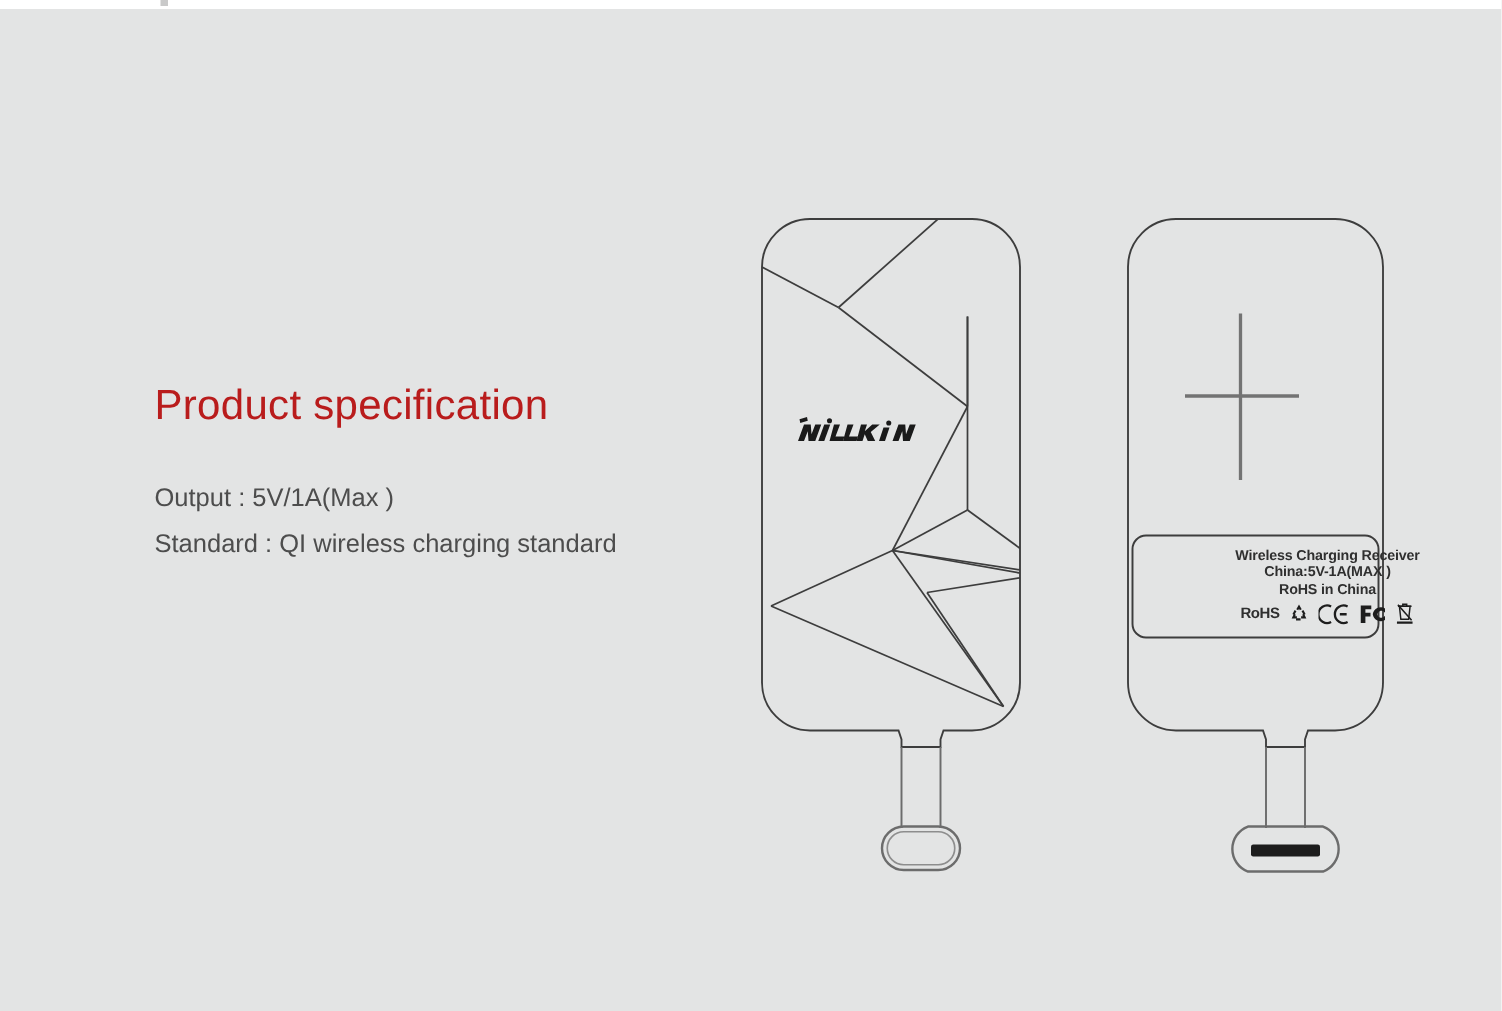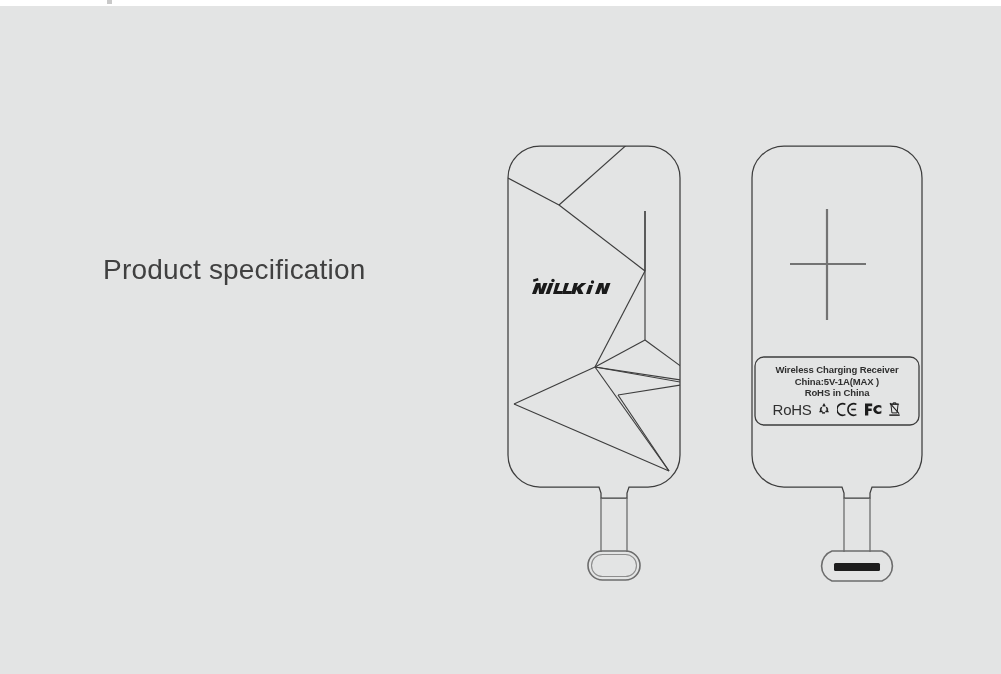--- a/index.html
+++ b/index.html
@@ -53,21 +53,21 @@
   
   .spec-block {
     position: absolute;
     left: 103px;
     top: 255px;
     width: 420px;
   }
   .spec-title {
     font-size: 28px;
     font-weight: 400;
-    color: #404040;
+    color: #b91c1c;
     letter-spacing: 0.2px;
     margin: 0 0 30px 0;
     line-height: 1.1;
     white-space: nowrap;
   }
   .spec-line {
     font-size: 17px;
     color: #4d4d4d;
     line-height: 31px;
     white-space: nowrap;
@@ -88,38 +88,39 @@
     position: absolute;
     left: 755px;
     top: 357px;
     width: 164px;
     height: 68px;
     display: flex;
     flex-direction: column;
     align-items: center;
     justify-content: center;
     color: #2f2f2f;
+    padding-left: 48px;
   }
   .lbl-line {
     font-size: 9.5px;
     line-height: 11.5px;
     font-weight: 700;
     white-space: nowrap;
     letter-spacing: -0.1px;
   }
   .cert-row {
     display: flex;
     align-items: center;
     justify-content: center;
     gap: 6px;
     margin-top: 2px;
   }
   .rohs-text {
-    font-size: 15px;
-    font-weight: 400;
+    font-size: 10px;
+    font-weight: 700;
     letter-spacing: -0.3px;
     color: #2f2f2f;
   }
   .cert-icon {
     display: inline-block;
     line-height: 0;
   }
 
   
   .nillkin-mark {
@@ -136,20 +137,22 @@
 <div id="page">
 
   <div class="top-strip">
     <div class="top-tick"></div>
   </div>
 
   <div class="canvas"></div>
 
   <div class="spec-block">
     <div class="spec-title">Product specification</div>
+    <div class="spec-line">Output : 5V/1A(Max )</div>
+    <div class="spec-line">Standard : QI wireless charging standard</div>
   </div>
 
   <svg class="device-svg" viewBox="0 0 1001 668" xmlns="http://www.w3.org/2000/svg">
 
     <g>
       <defs>
         <clipPath id="frontClip">
           <path d="M 508 178
                    A 32 32 0 0 1 540 146
                    L 648 146

